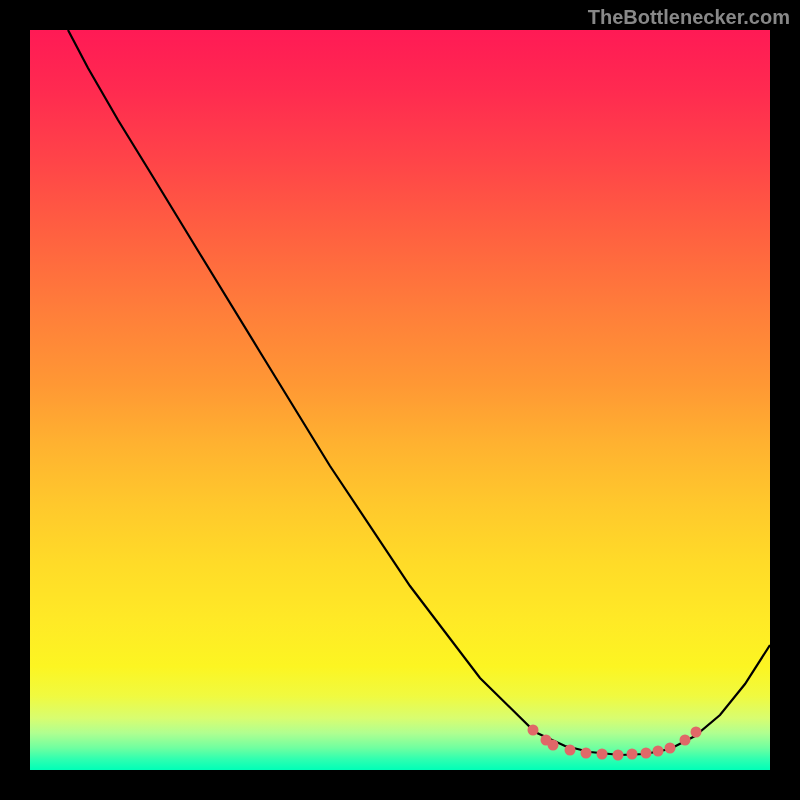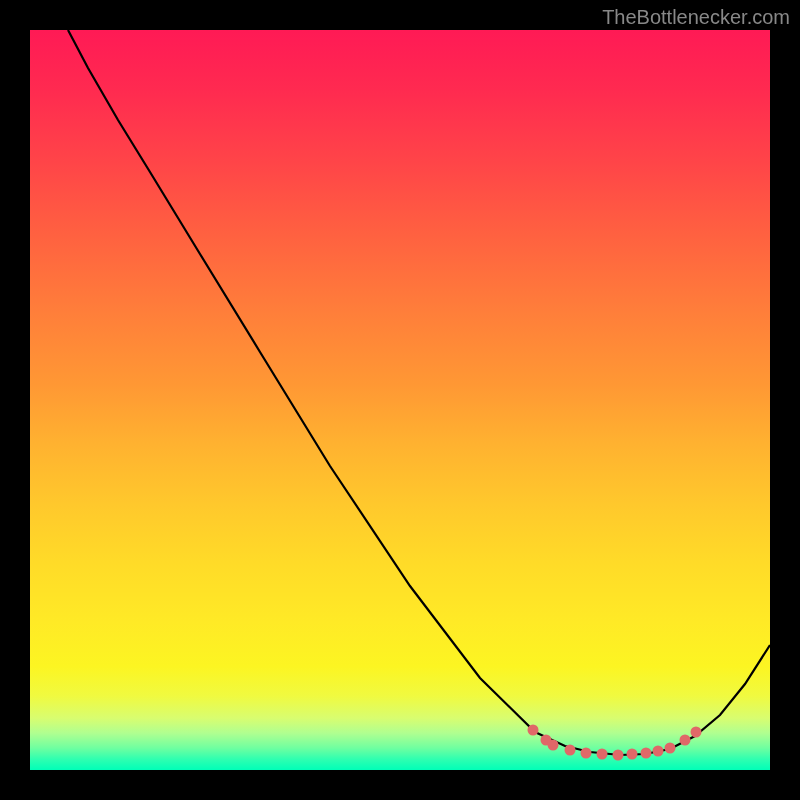--- a/index.html
+++ b/index.html
@@ -10,21 +10,21 @@
     overflow: hidden;
     position: relative;
     font-family: Arial, sans-serif;
   }
   .watermark {
     position: absolute;
     top: 6px;
     right: 10px;
     color: #888;
     font-size: 20px;
-    font-weight: 400;
+    font-weight: 700;
     z-index: 10;
   }
   .plot-area {
     position: absolute;
     left: 30px;
     top: 30px;
     width: 740px;
     height: 740px;
     background: linear-gradient(to bottom,
       #ff1a55 0%,

